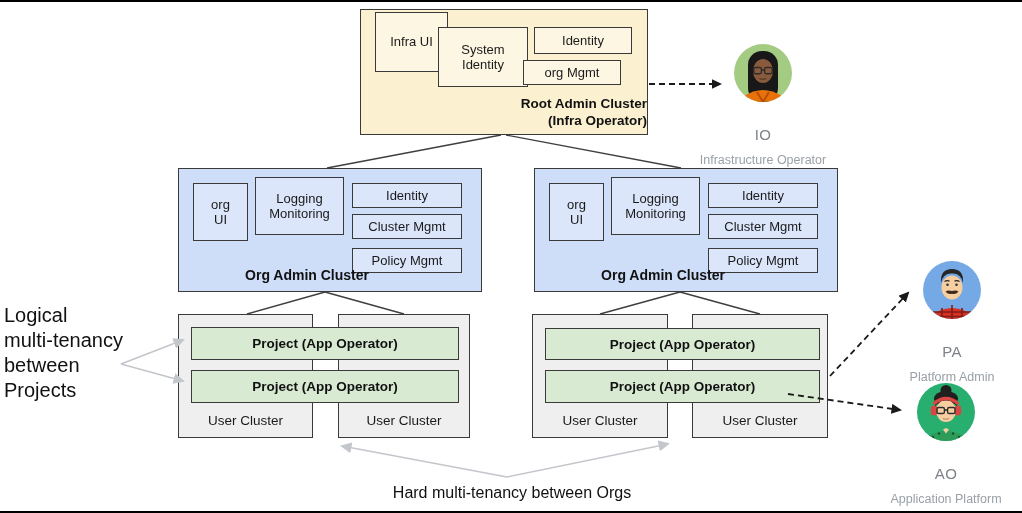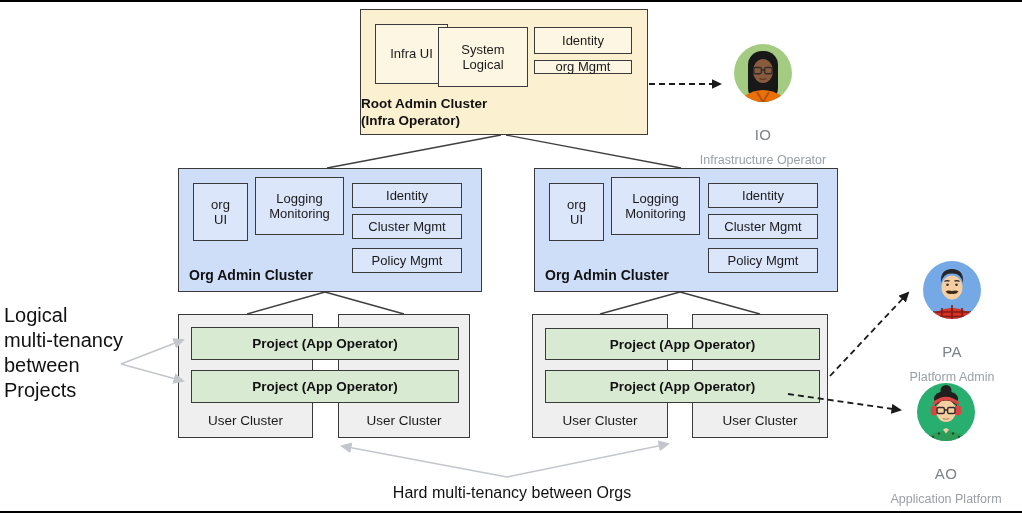--- a/index.html
+++ b/index.html
@@ -12,31 +12,31 @@
   .cluster{position:absolute;border:1.5px solid #3a3a3a;z-index:2}
   .root-cluster{left:360px;top:9px;width:288px;height:126px;background:#FBF0D0}
   .org-cluster{width:304px;height:124px;background:#CEDDF8}
   .org-a{left:178px;top:168px}
   .org-b{left:534px;top:168px}
 
   .chip{position:absolute;border:1.4px solid #3a3a3a;display:flex;align-items:center;justify-content:center;
         text-align:center;font-size:13px;line-height:1.18;color:#1a1a1a;padding:2px 4px}
   .root-cluster .chip{background:#FDF6E2}
   .org-cluster .chip{background:#DCE6FB}
-  .chip-infra-ui{left:14px;top:14px;width:73px;height:60px;padding:2px 9px}
+  .chip-infra-ui{left:14px;top:2px;width:73px;height:60px;padding:2px 9px}
   .chip-sysmgr{left:77px;top:17px;width:90px;height:60px}
   .chip-r-identity{left:173px;top:17px;width:98px;height:27px}
-  .chip-r-orgmgmt{left:173px;top:50px;width:98px;height:14px}
+  .chip-r-orgmgmt{left:162px;top:50px;width:98px;height:25px}
   .chip-org-ui{left:14px;top:14px;width:55px;height:58px;padding:2px 9px}
   .chip-logging{left:76px;top:8px;width:89px;height:58px}
   .chip-o-identity{left:173px;top:14px;width:110px;height:25px}
   .chip-o-cluster{left:173px;top:45px;width:110px;height:25px}
   .chip-o-policy{left:173px;top:79px;width:110px;height:25px}
 
-  .cluster-title{position:absolute;font-weight:bold;color:#111;text-align:left}
+  .cluster-title{position:absolute;font-weight:bold;color:#111;text-align:right}
   .root-title{left:0;right:0;top:86px;font-size:13.5px;line-height:1.25}
   .org-title{left:10px;top:98px;width:180px;font-size:14px}
 
   .user-group{position:absolute;z-index:2}
   .ug-left{left:178px;top:314px;width:292px;height:124px}
   .ug-right{left:532px;top:314px;width:296px;height:124px}
   .user-box{position:absolute;top:0;height:124px;background:#EFEFEF;border:1.5px solid #3a3a3a;
             display:flex;align-items:flex-end;justify-content:center;padding-bottom:9px;
             font-size:13.5px;color:#1a1a1a}
   .ub-a{left:0;width:135px}.ub-b{left:160px;width:132px}
@@ -92,21 +92,21 @@
     </g>
     <g stroke="#1a1a1a" stroke-width="1.8" stroke-dasharray="6 4" fill="none">
       <line x1="649" y1="84" x2="720" y2="84" marker-end="url(#ad)"></line>
       <line x1="830" y1="376" x2="908" y2="293" marker-end="url(#ad)"></line>
       <line x1="788" y1="394" x2="900" y2="410" marker-end="url(#ad)"></line>
     </g>
   </svg>
 
   <div class="cluster root-cluster">
     <div class="chip chip-infra-ui">Infra UI</div>
-    <div class="chip chip-sysmgr">System Logical</div>
+    <div class="chip chip-sysmgr">System Identity</div>
     <div class="chip chip-r-identity">Identity</div>
     <div class="chip chip-r-orgmgmt">org Mgmt</div>
     <div class="cluster-title root-title">
       <div>Root Admin Cluster</div>
       <div>(Infra Operator)</div>
     </div>
   </div>
 
   <div class="cluster org-cluster org-a">
     <div class="chip chip-org-ui">org UI</div>

